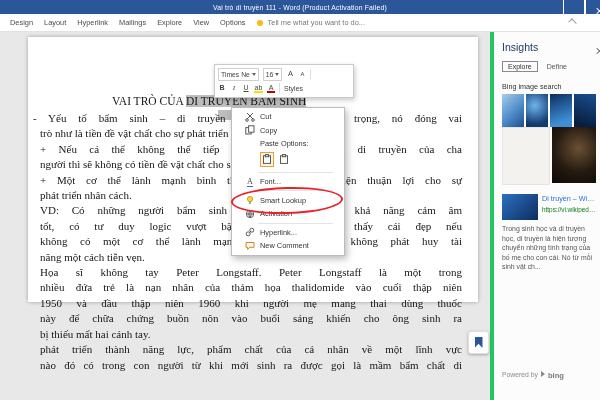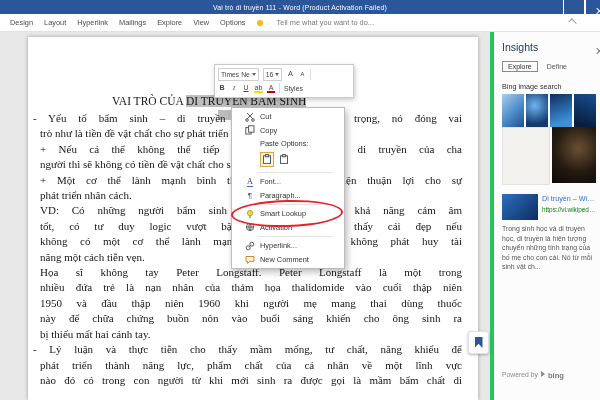--- a/index.html
+++ b/index.html
@@ -12,27 +12,27 @@
   .tb-controls{position:absolute;right:4px;top:0;height:14px;display:flex;align-items:center;gap:10px;}
   .ic-chev{width:5px;height:5px;border-left:1px solid #fff;border-top:1px solid #fff;transform:rotate(45deg) translateY(2px);}
   .ic-min{width:6px;height:1px;background:#fff;}
   .ic-rest{width:5px;height:5px;border:1px solid #fff;}
   .ic-x{position:relative;width:7px;height:7px;}
   .ic-x::before,.ic-x::after{content:"";position:absolute;left:3px;top:0;width:1px;height:8px;background:#fff;}
   .ic-x::before{transform:rotate(45deg);} .ic-x::after{transform:rotate(-45deg);}
 
   
   .ribbon{position:absolute;top:14px;left:0;right:0;height:17px;background:#fff;border-bottom:1px solid #e2e2e2;display:flex;align-items:center;gap:11px;padding:0 10px;font-size:7.4px;color:#4a4a4a;z-index:39;}
-  .tellme{display:flex;align-items:center;gap:14px;color:#777;}
+  .tellme{display:flex;align-items:center;gap:5px;color:#777;}
   .bulb{width:6px;height:6px;border-radius:50%;background:#fdb913;display:inline-block;}
   .collapse{margin-left:auto;width:6px;height:4px;border-left:1px solid #999;border-top:1px solid #999;transform:rotate(45deg);margin-right:14px;}
 
   
   .docarea{position:absolute;top:32px;left:0;width:490px;height:368px;background:#e8e8e8;}
-  .page{position:absolute;left:28px;top:5px;width:450px;height:363px;background:#fff;box-shadow:0 0 4px rgba(0,0,0,.32);}
+  .page{position:absolute;left:28px;top:5px;width:450px;height:265px;background:#fff;box-shadow:0 0 4px rgba(0,0,0,.32);}
   .doc-content{position:absolute;left:12px;right:16px;top:0;font-family:"Liberation Serif",serif;color:#161616;}
   .doc-title-line{margin-top:58px;padding-left:72px;font-size:11.5px;white-space:nowrap;}
   .sel{background:#bdbdbd;}
   .sel-remnant{position:absolute;left:190px;top:73px;width:24px;height:10px;background:#bdbdbd;}
   .doc-body{margin-top:4px;font-size:11px;line-height:15.4px;}
   .dline{min-height:15.4px;}
   .jl{text-align:justify;text-align-last:justify;}
   .hang{text-indent:-7px;}
 
   
@@ -148,21 +148,20 @@
           <div class="dline">phát triển nhân cách.</div>
           <div class="dline jl">VD: Có những người bẩm sinh đã có sẵn những khả năng cảm âm</div>
           <div class="dline jl">tốt, có tư duy logic vượt bậc, hay cảm nhận thấy cái đẹp nếu</div>
           <div class="dline jl">không có một cơ thể lành mạnh bình thường thì không phát huy tài</div>
           <div class="dline">năng một cách tiễn vẹn.</div>
           <div class="dline jl">Họa sĩ không tay Peter Longstaff.  Peter Longstaff là một trong</div>
           <div class="dline jl">nhiều đứa trẻ là nạn nhân của thảm họa thalidomide vào cuối thập niên</div>
           <div class="dline jl">1950 và đầu thập niên 1960 khi người mẹ mang thai dùng thuốc</div>
           <div class="dline jl">này để chữa chứng buồn nôn vào buổi sáng khiến cho ông sinh ra</div>
           <div class="dline">bị thiếu mất hai cánh tay.</div>
-          <div class="dline jl hang">- Lý luận và thực tiễn cho thấy mầm mống, tư chất, năng khiếu để</div>
           <div class="dline jl">phát triển thành năng lực, phẩm chất của cá nhân về một lĩnh vực</div>
           <div class="dline jl">nào đó có trong con người từ khi mới sinh ra được gọi là mầm bẩm chất di</div>
         </div>
       </div>
     </div>
   </main>
 
   <div class="minibar">
     <div class="mrow">
       <span class="fontbox">
@@ -231,24 +230,20 @@
             <rect x="1.5" y="1.8" width="7" height="7.6" fill="#fff"></rect>
             <rect x="3.4" y="0.6" width="3.2" height="2.2" fill="#d9d9d9"></rect>
           </svg>
       </span>
     </div>
     <div class="msep"></div>
     <div class="mi">
       <span class="mic ic-fontA"></span>
       <span class="mil">Font...</span>
     </div>
-    <div class="mi">
-      <span class="mic ic-pilcrow"></span>
-      <span class="mil">Paragraph...</span>
-    </div>
     <div class="msep"></div>
     <div class="mi">
       <span class="mic">
         <svg class="mi-svg" viewBox="0 0 10 10">
             <circle cx="5" cy="4" r="2.6" fill="#fdd835" stroke="#c9a227"></circle>
             <path d="M4 7.2 h2 M4.2 8.5 h1.6" stroke="#8a8a8a"></path>
           </svg>
       </span>
       <span class="mil">Smart Lookup</span>
       <span class="red-ellipse"></span>

